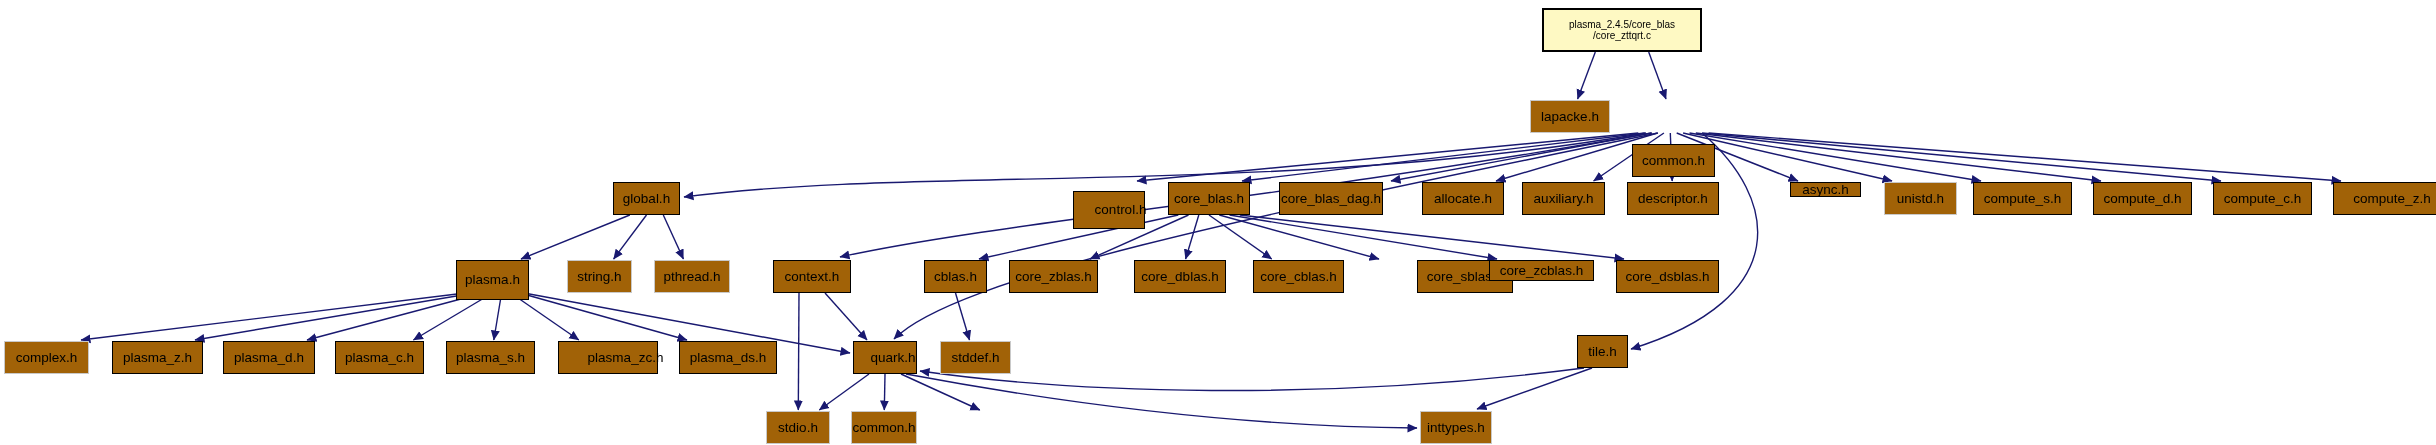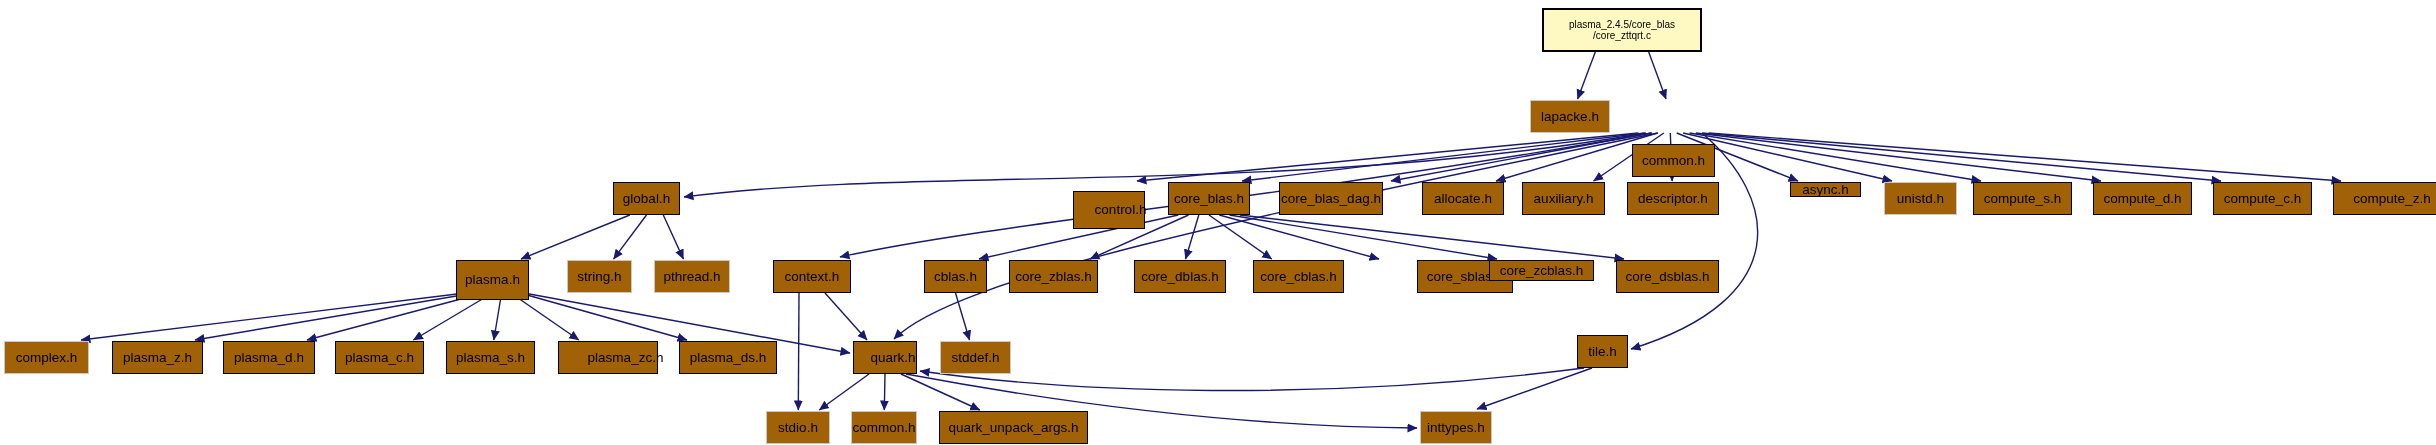--- a/index.html
+++ b/index.html
@@ -123,15 +123,14 @@
     <div class="node internal" style="left: 223px; top: 341px; width: 92px; height: 33px;">plasma_d.h</div>
     <div class="node internal" style="left: 335px; top: 341px; width: 89px; height: 33px;">plasma_c.h</div>
     <div class="node internal" style="left: 446px; top: 341px; width: 89px; height: 33px;">plasma_s.h</div>
     <div class="node internal" style="left: 558px; top: 341px; width: 100px; height: 33px; padding-left: 35px;">plasma_zc.h</div>
     <div class="node internal" style="left: 679px; top: 341px; width: 98px; height: 33px;">plasma_ds.h</div>
     <div class="node internal" style="left: 853px; top: 341px; width: 64px; height: 33px; padding-left: 16px;">quark.h</div>
     <div class="node external" style="left: 940px; top: 341px; width: 71px; height: 33px;">stddef.h</div>
     <div class="node internal" style="left: 1577px; top: 335px; width: 51px; height: 33px;">tile.h</div>
     <div class="node external" style="left: 766px; top: 411px; width: 64px; height: 33px;">stdio.h</div>
     <div class="node external" style="left: 851px; top: 411px; width: 66px; height: 33px;">common.h</div>
-    <div class="node internal" style="left: 939px; top: 411px; width: 149px; height: 33px;">quark_unpack_args.h</div>
     <div class="node external" style="left: 1420px; top: 411px; width: 72px; height: 33px;">inttypes.h</div>
   </div>
 
 </body></html>

